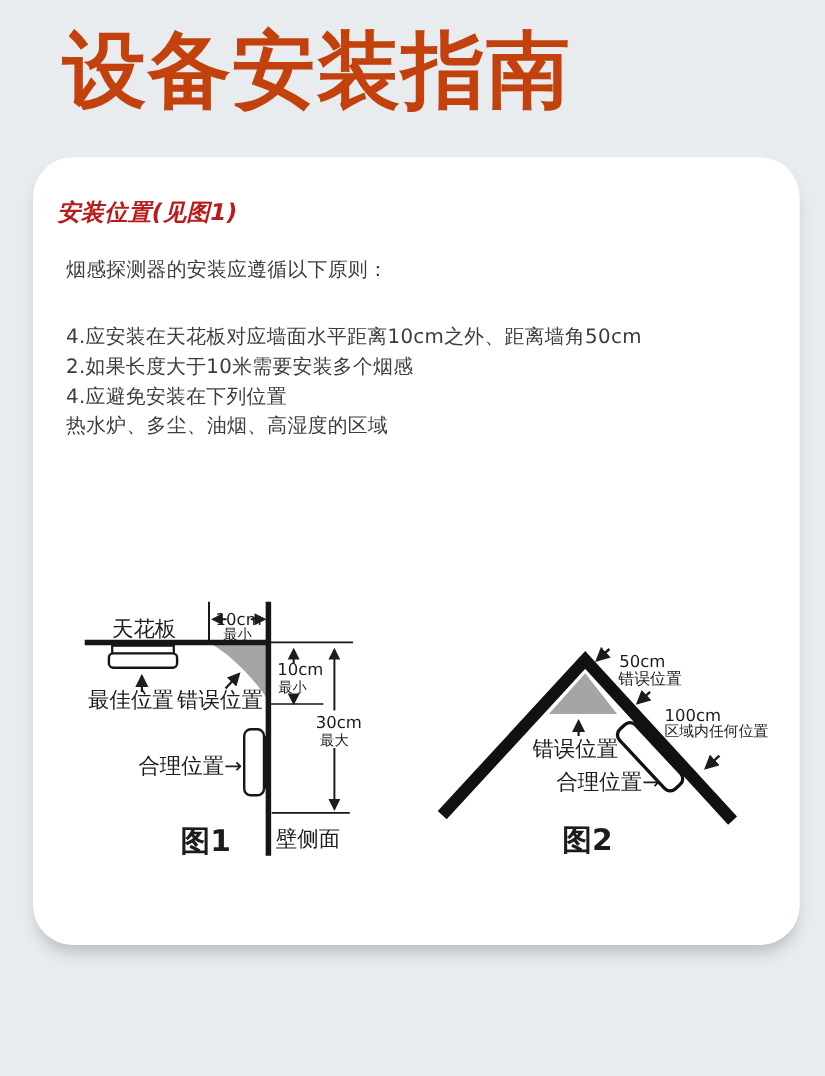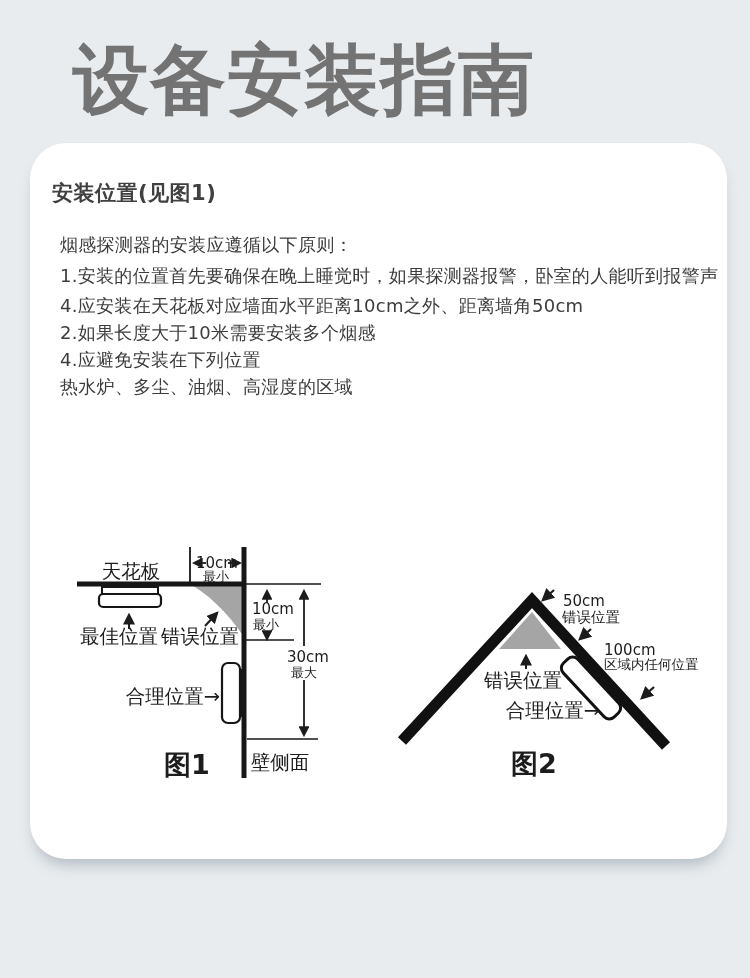--- a/index.html
+++ b/index.html
@@ -2,32 +2,32 @@
 <html><head>
 <meta charset="utf-8">
 <style>
   html,body{margin:0;padding:0;}
   body{
     width:750px;height:978px;position:relative;overflow:hidden;
     background:#e8ecef;
     font-family:"DejaVu Sans",sans-serif;
   }
   .page-title{
-    position:absolute;left:57px;top:20px;margin:16px;
+    position:absolute;left:57px;top:20px;margin:0;
     font-size:76px;font-weight:900;line-height:1.15;
-    color:#737373;letter-spacing:1px;white-space:nowrap;text-align:center;
+    color:#c2410c;letter-spacing:1px;white-space:nowrap;text-align:center;
   }
   .card{
     position:absolute;left:30px;top:143px;width:697px;height:716px;
     background:#ffffff;border-radius:36px;
     box-shadow:0 10px 14px -4px rgba(120,132,145,0.45);
   }
   .card h2{
     position:absolute;left:22px;top:36px;margin:0;
-    font-size:21px;font-weight:600;color:#404040;letter-spacing:0.5px;white-space:nowrap;
+    font-size:21px;font-weight:600;color:#b91c1c;letter-spacing:0.5px;white-space:nowrap;font-style:italic;
   }
   .card p{
     position:absolute;left:18px;margin:12px;
     font-size:18px;font-weight:400;color:#3c3c3c;
     letter-spacing:0.3px;white-space:nowrap;
   }
   .intro{top:78px;}
   .r1{top:109px;}
   .r2{top:139px;}
   .r3{top:166px;}
@@ -50,21 +50,20 @@
 </style>
 </head>
 <body>
 
 <div class="page">
   <h1 class="page-title">设备安装指南</h1>
 
   <section class="card">
     <h2>安装位置(见图1)</h2>
     <p class="intro">烟感探测器的安装应遵循以下原则：</p>
-    <p class="r1">1.安装的位置首先要确保在晚上睡觉时，如果探测器报警，卧室的人能听到报警声</p>
     <p class="r2">4.应安装在天花板对应墙面水平距离10cm之外、距离墙角50cm</p>
     <p class="r3">2.如果长度大于10米需要安装多个烟感</p>
     <p class="r4">4.应避免安装在下列位置</p>
     <p class="r5">热水炉、多尘、油烟、高湿度的区域</p>
 
     <svg id="fig1" width="280" height="240" viewBox="60 542 280 240">
       <defs>
         <marker id="ah-f1" viewBox="0 0 10 10" refX="8" refY="5" markerWidth="6" markerHeight="6" orient="auto">
           <path d="M0,0 L10,5 L0,10 Z" fill="#1c1c1c"></path>
         </marker>

